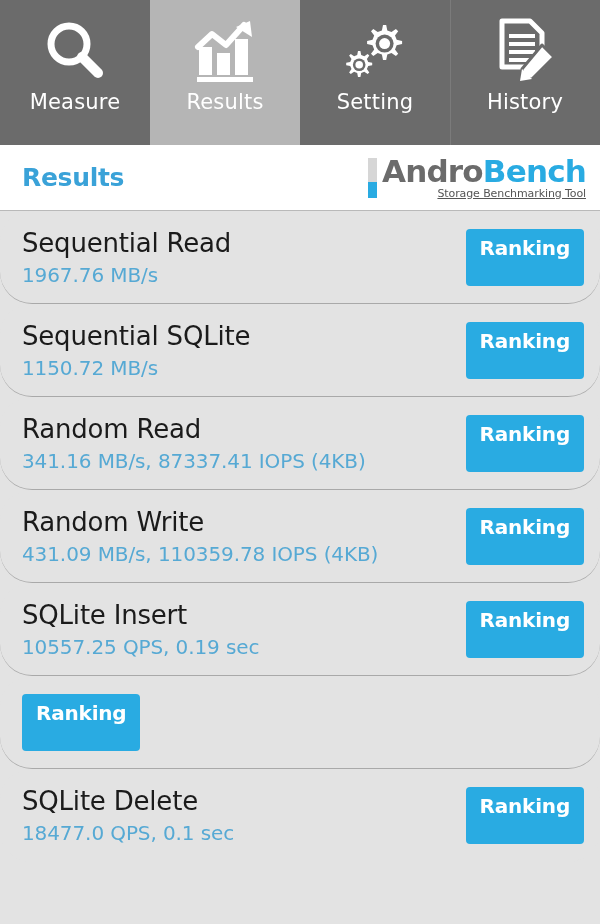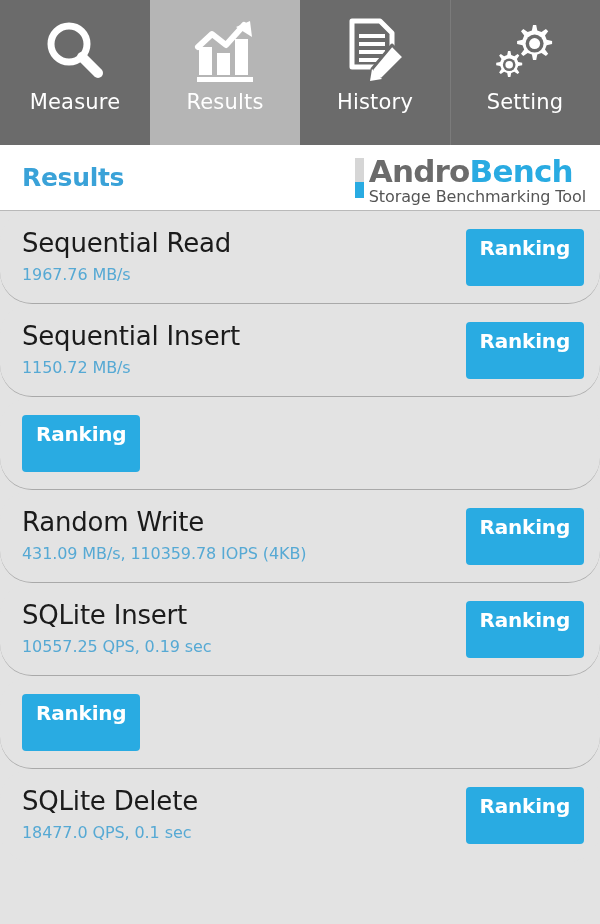--- a/index.html
+++ b/index.html
@@ -122,26 +122,27 @@
   .logo-word {
     font-size: 31px;
     line-height: 30px;
     font-weight: bold;
     letter-spacing: -0.8px;
     white-space: nowrap;
   }
   .logo-andro { color: #6b6b6b; }
   .logo-bench { color: #29abe2; }
   .logo-tag {
-    font-size: 16px;
+    font-size: 11px;
     color: #555555;
     text-align: right;
     margin-top: 1px;
     letter-spacing: -0.1px;
     white-space: nowrap;
+    text-decoration: underline;
   }
 
   
   .list {
     flex: 1 1 auto;
     background: #e3e3e3;
     overflow: hidden;
   }
   .result-row {
     height: 93px;
@@ -162,21 +163,21 @@
     flex-direction: column;
     justify-content: center;
   }
   .result-name {
     font-size: 26px;
     color: #1b1b1b;
     line-height: 31px;
     letter-spacing: -0.2px;
   }
   .result-value {
-    font-size: 16px;
+    font-size: 20px;
     color: #56a9d4;
     line-height: 24px;
     margin-top: 4px;
     letter-spacing: -0.1px;
   }
   .ranking-btn {
     background: #29abe2;
     color: #ffffff;
     font-size: 20px;
     font-weight: bold;
@@ -211,54 +212,54 @@
         <svg width="66" height="66" viewBox="0 0 66 66">
           <rect x="7" y="30" width="13" height="28" fill="#ffffff"></rect>
           <rect x="25" y="36" width="13" height="22" fill="#ffffff"></rect>
           <rect x="43" y="22" width="13" height="36" fill="#ffffff"></rect>
           <rect x="5" y="60" width="56" height="5" fill="#ffffff"></rect>
           <path d="M6 30 L20 17 L34 28 L52 8" fill="none" stroke="#ffffff" stroke-width="6" stroke-linejoin="round" stroke-linecap="round"></path>
           <path d="M58 4 L60 20 L44 10 Z" fill="#ffffff"></path>
         </svg>
       </span>
       <span class="tab-label">Results</span>
-    </div>
-
-    <div class="tab">
-      <span class="tab-icon">
-        <svg width="66" height="66" viewBox="0 0 66 66">
-          <path d="M10 4 H38 L50 16 V50 H10 Z" fill="none" stroke="#ffffff" stroke-width="5" stroke-linejoin="round"></path>
-          <rect x="17" y="17" width="26" height="4" fill="#ffffff"></rect>
-          <rect x="17" y="25" width="26" height="4" fill="#ffffff"></rect>
-          <rect x="17" y="33" width="26" height="4" fill="#ffffff"></rect>
-          <rect x="17" y="41" width="20" height="4" fill="#ffffff"></rect>
-          <path d="M50 28 L62 40 L40 62 L30 62 L30 52 Z" fill="#ffffff" stroke="#6b6b6b" stroke-width="3" stroke-linejoin="round"></path>
-          <path d="M30 52 L40 62 L28 64 Z" fill="#ffffff"></path>
-        </svg>
-      </span>
-      <span class="tab-label">History</span>
     </div>
 
     <div class="tab">
       <span class="tab-icon">
         <svg width="66" height="66" viewBox="0 0 66 66">
           <g fill="#ffffff">
             <path d="M41 8 l3.2 0 1.1 5.4 4.2 1.7 4.4-3.2 2.3 2.3 -3.2 4.4 1.7 4.2 5.4 1.1 0 3.2 -5.4 1.1 -1.7 4.2 3.2 4.4 -2.3 2.3 -4.4-3.2 -4.2 1.7 -1.1 5.4 -3.2 0 -1.1-5.4 -4.2-1.7 -4.4 3.2 -2.3-2.3 3.2-4.4 -1.7-4.2 -5.4-1.1 0-3.2 5.4-1.1 1.7-4.2 -3.2-4.4 2.3-2.3 4.4 3.2 4.2-1.7 Z"></path>
             <circle cx="42.6" cy="26.6" r="9" fill="#6b6b6b"></circle>
             <circle cx="42.6" cy="26.6" r="5.5" fill="#ffffff"></circle>
           </g>
           <g fill="#ffffff">
             <path d="M16 34 l2.4 0 0.8 4 3.1 1.3 3.3-2.4 1.7 1.7 -2.4 3.3 1.3 3.1 4 0.8 0 2.4 -4 0.8 -1.3 3.1 2.4 3.3 -1.7 1.7 -3.3-2.4 -3.1 1.3 -0.8 4 -2.4 0 -0.8-4 -3.1-1.3 -3.3 2.4 -1.7-1.7 2.4-3.3 -1.3-3.1 -4-0.8 0-2.4 4-0.8 1.3-3.1 -2.4-3.3 1.7-1.7 3.3 2.4 3.1-1.3 Z"></path>
             <circle cx="17.2" cy="47.7" r="6.3" fill="#6b6b6b"></circle>
             <circle cx="17.2" cy="47.7" r="3.8" fill="#ffffff"></circle>
           </g>
         </svg>
       </span>
       <span class="tab-label">Setting</span>
     </div>
+
+    <div class="tab">
+      <span class="tab-icon">
+        <svg width="66" height="66" viewBox="0 0 66 66">
+          <path d="M10 4 H38 L50 16 V50 H10 Z" fill="none" stroke="#ffffff" stroke-width="5" stroke-linejoin="round"></path>
+          <rect x="17" y="17" width="26" height="4" fill="#ffffff"></rect>
+          <rect x="17" y="25" width="26" height="4" fill="#ffffff"></rect>
+          <rect x="17" y="33" width="26" height="4" fill="#ffffff"></rect>
+          <rect x="17" y="41" width="20" height="4" fill="#ffffff"></rect>
+          <path d="M50 28 L62 40 L40 62 L30 62 L30 52 Z" fill="#ffffff" stroke="#6b6b6b" stroke-width="3" stroke-linejoin="round"></path>
+          <path d="M30 52 L40 62 L28 64 Z" fill="#ffffff"></path>
+        </svg>
+      </span>
+      <span class="tab-label">History</span>
+    </div>
   </div>
 
   <div class="header">
     <div class="page-title">Results</div>
 
     <div class="logo">
       <div class="logo-bar">
         <div class="seg-top"></div>
         <div class="seg-bot"></div>
       </div>
@@ -274,27 +275,31 @@
     <div class="result-row">
       <div class="result-text">
         <div class="result-name">Sequential Read</div>
         <div class="result-value">1967.76 MB/s</div>
       </div>
       <button class="ranking-btn">Ranking</button>
     </div>
 
     <div class="result-row">
       <div class="result-text">
-        <div class="result-name">Sequential Insert</div>
+        <div class="result-name">Sequential SQLite</div>
         <div class="result-value">1150.72 MB/s</div>
       </div>
       <button class="ranking-btn">Ranking</button>
     </div>
 
     <div class="result-row">
+      <div class="result-text">
+        <div class="result-name">Random Read</div>
+        <div class="result-value">341.16 MB/s, 87337.41 IOPS (4KB)</div>
+      </div>
       <button class="ranking-btn">Ranking</button>
     </div>
 
     <div class="result-row">
       <div class="result-text">
         <div class="result-name">Random Write</div>
         <div class="result-value">431.09 MB/s, 110359.78 IOPS (4KB)</div>
       </div>
       <button class="ranking-btn">Ranking</button>
     </div>

